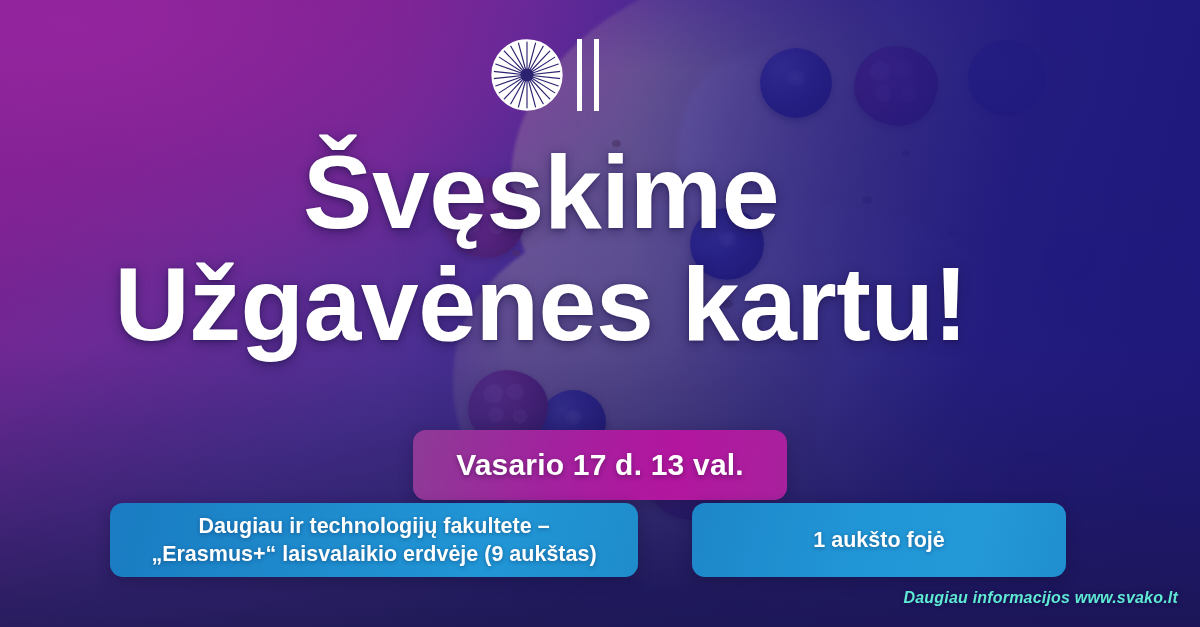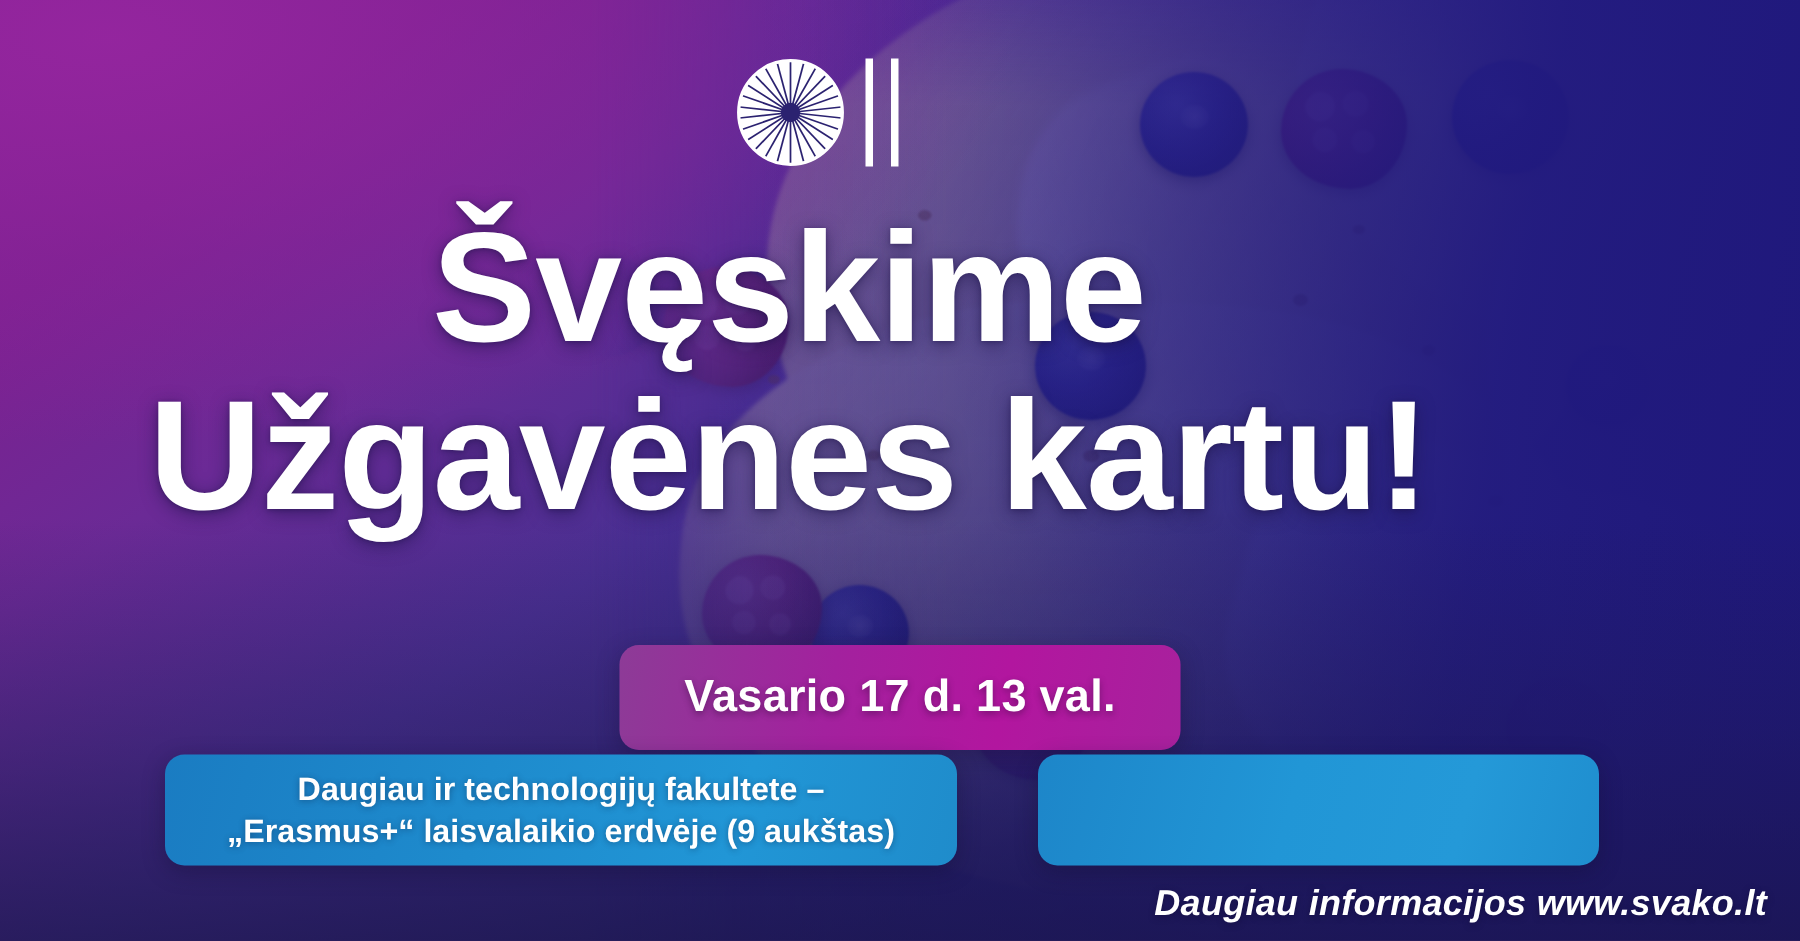--- a/index.html
+++ b/index.html
@@ -215,20 +215,21 @@
     top: 136px;
     width: 1052px;
     text-align: center;
     color: #ffffff;
     font-family: "Liberation Sans", sans-serif;
     font-weight: 700;
     font-size: 104px;
     line-height: 112px;
     letter-spacing: -0.5px;
     text-shadow: 0 3px 12px rgba(28,18,70,.55), 0 1px 3px rgba(28,18,70,.4);
+    padding-left: 15px;
   }
   .headline .l1 { display: block; }
   .headline .l2 { display: block; }
 
   
   .date-pill {
     position: absolute;
     left: 413px;
     top: 430px;
     width: 374px;
@@ -277,24 +278,24 @@
     font-size: 21.5px;
     line-height: 28px;
   }
   .loc .line { display: block; }
 
   
   .footer {
     position: absolute;
     right: 22px;
     top: 589px;
-    color: #ffffff;
+    color: #5eead4;
     font-weight: 700;
     font-style: italic;
-    font-size: 24px;
+    font-size: 16px;
     letter-spacing: .2px;
     text-shadow: 0 1px 4px rgba(15,10,50,.5);
   }
 </style>
 </head>
 <body>
 
 <div class="banner">
 
   <div class="bg-base"></div>
@@ -391,18 +392,19 @@
 
   <div class="loc loc-left">
     <div>
       <span class="line">Daugiau ir technologijų fakultete –</span>
       <span class="line">„Erasmus+“ laisvalaikio erdvėje (9 aukštas)</span>
     </div>
   </div>
 
   <div class="loc loc-right">
     <div>
+      <span class="line">1 aukšto fojė</span>
     </div>
   </div>
 
   <div class="footer">Daugiau informacijos www.svako.lt</div>
 
 </div>
 
 </body></html>

